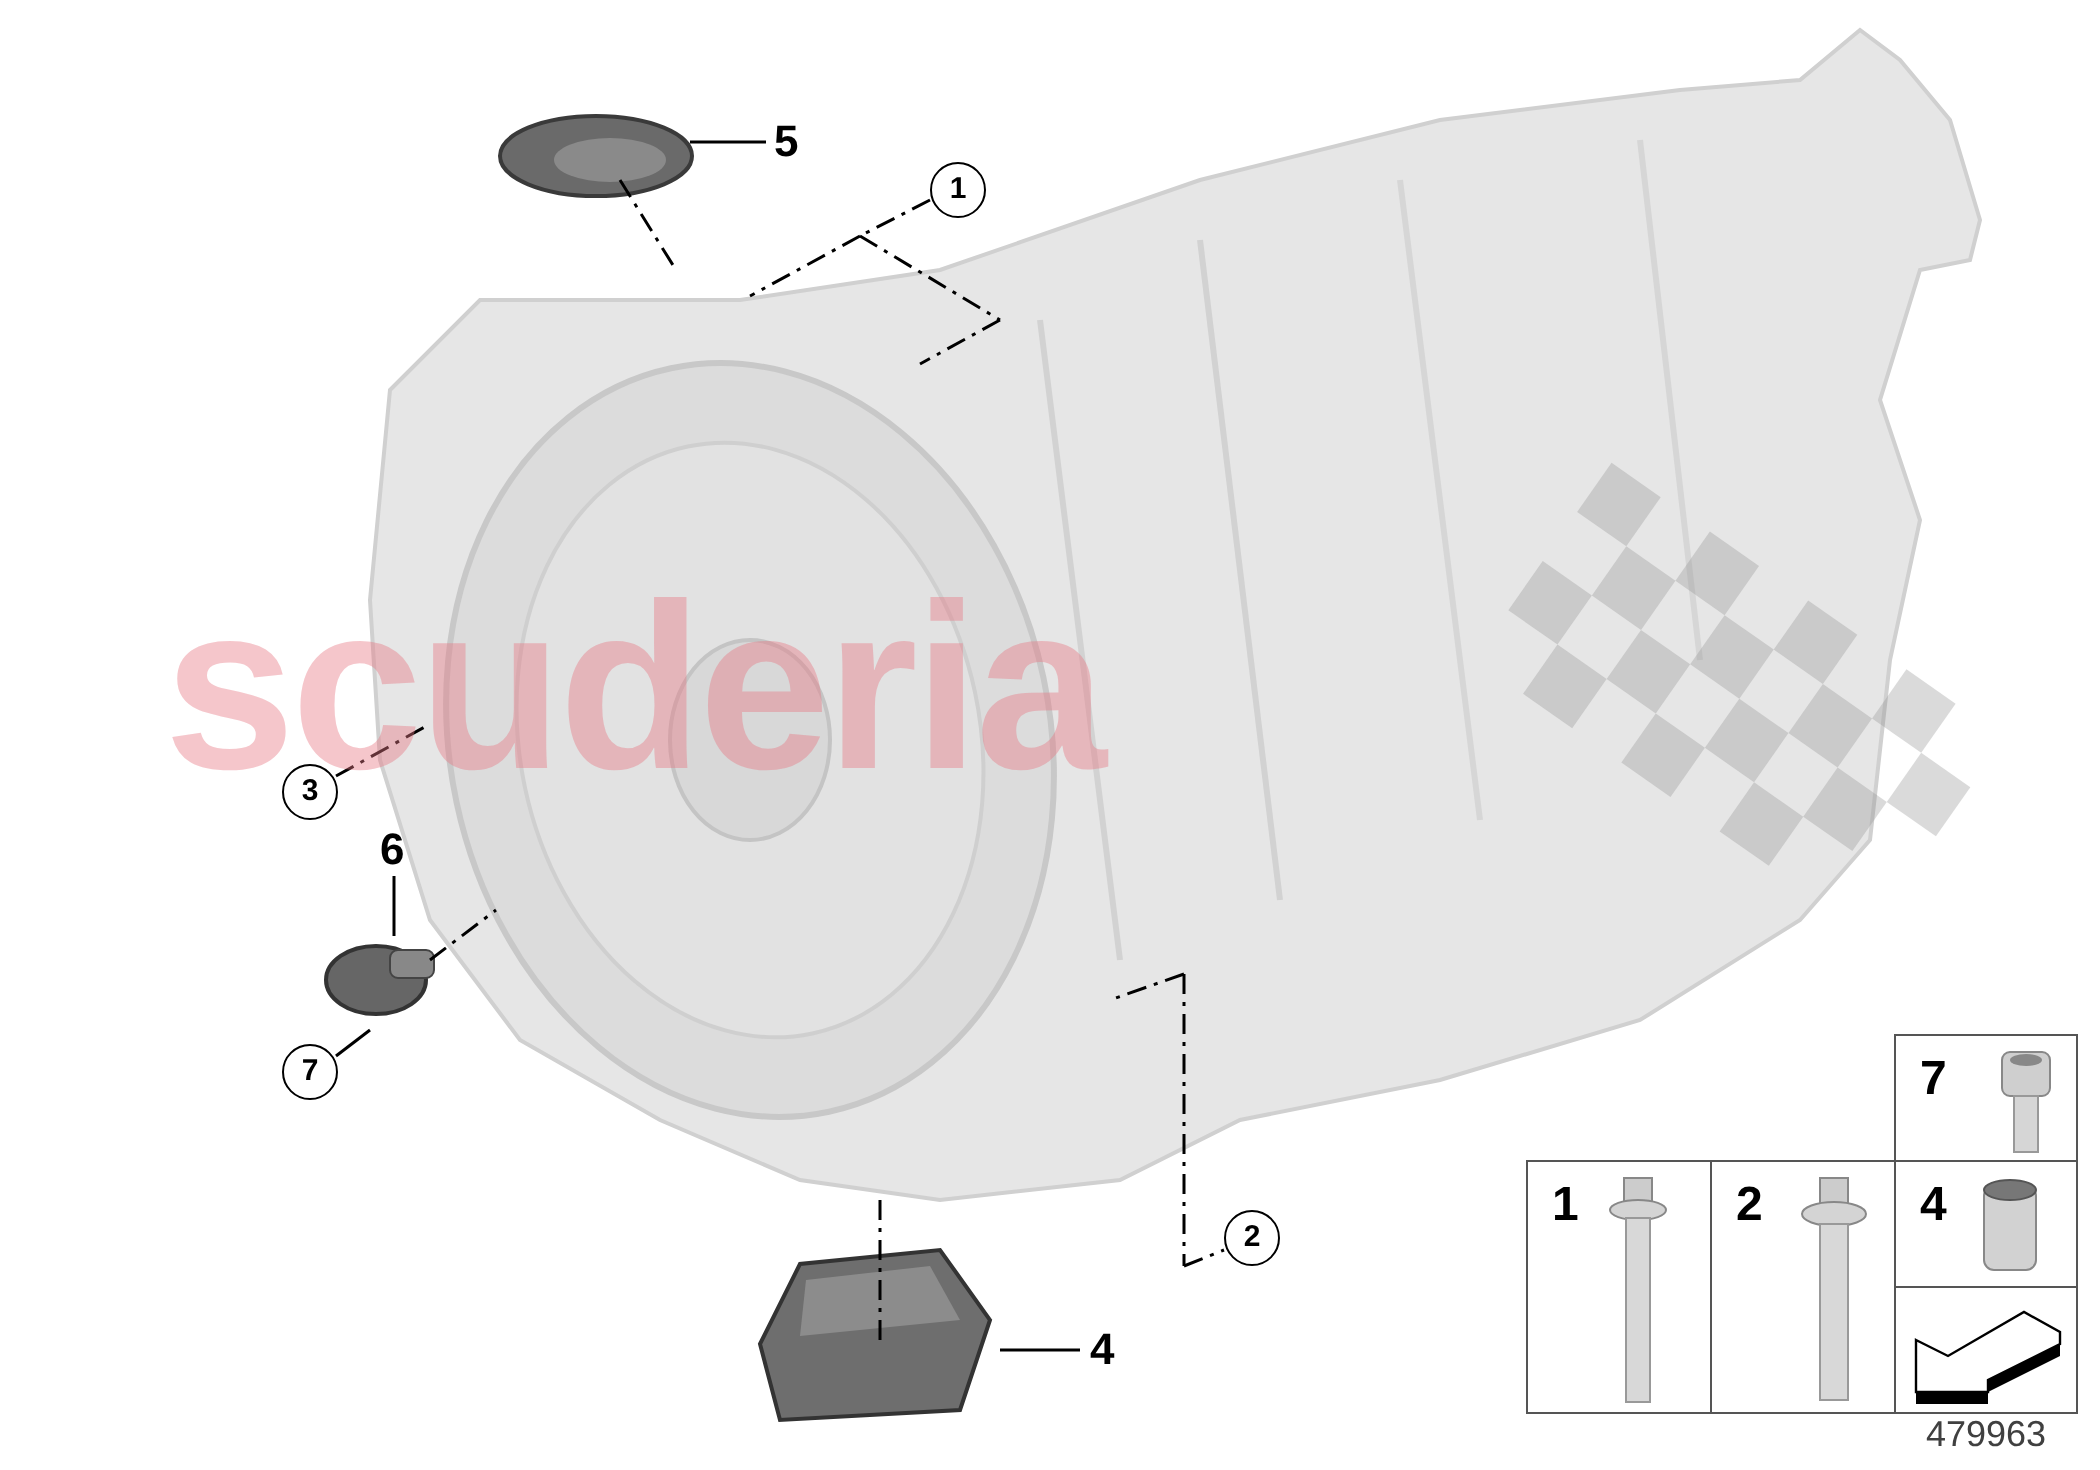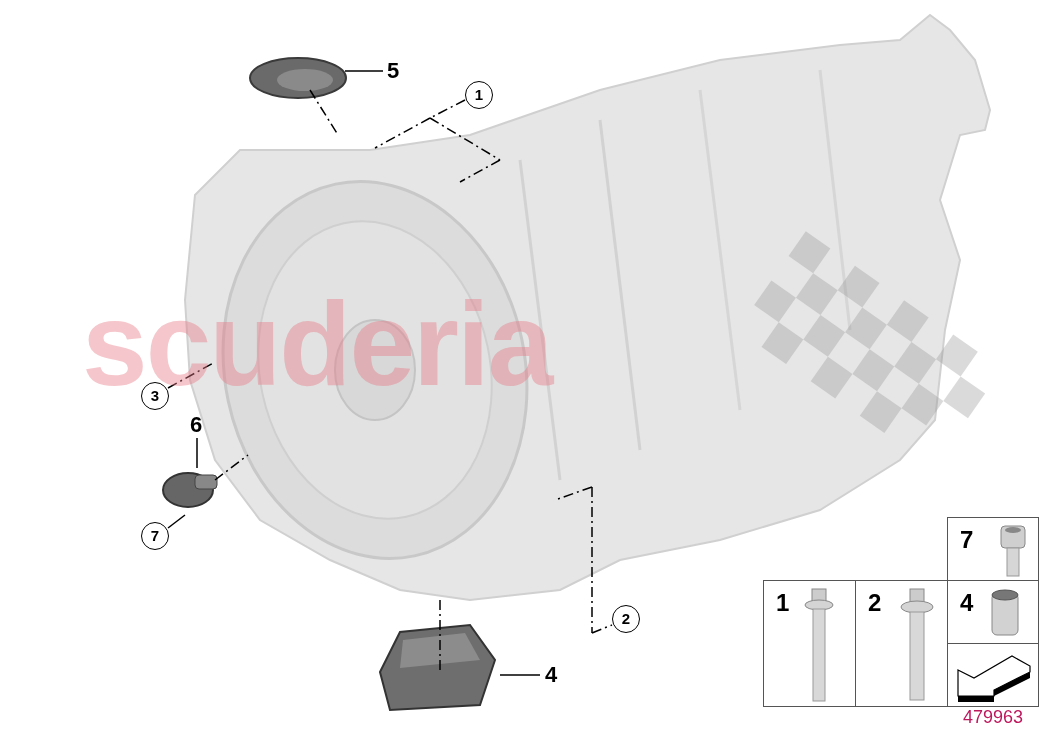--- a/index.html
+++ b/index.html
@@ -5,21 +5,21 @@
   html, body { margin:0; padding:0; background:#ffffff; }
   body { width:1050px; height:735px; position:relative; overflow:hidden; font-family:"Liberation Sans", sans-serif; }
   .canvas { position:absolute; left:0; top:0; width:1050px; height:735px; }
   .callout-num { position:absolute; font-weight:bold; font-size:22px; color:#000; line-height:1; }
   .callout-circle { position:absolute; width:26px; height:26px; border:1.5px solid #000; border-radius:50%; background:#fff;
      font-size:15px; font-weight:bold; text-align:center; line-height:26px; color:#000; }
   .wm-big { position:absolute; left:82px; top:285px; font-size:118px; font-weight:bold; color:rgba(232,120,130,0.42); letter-spacing:-2px; line-height:1; }
   .wm-small { position:absolute; left:78px; top:428px; font-size:40px; color:rgba(180,180,180,0.45); letter-spacing:58px; line-height:1; }
   .table-cell { position:absolute; border:1.5px solid #555; background:#fff; box-sizing:border-box; }
   .cell-label { position:absolute; left:12px; top:8px; font-size:24px; font-weight:bold; color:#000; }
-  .diagram-id { position:absolute; left:963px; top:707px; font-size:18px; color:#be185d; }
+  .diagram-id { position:absolute; left:963px; top:707px; font-size:18px; color:#404040; }
 </style>
 </head>
 <body>
 
 <div class="canvas">
 
   <svg width="1050" height="735" style="position:absolute;left:0;top:0">
 
     <path d="M195,195 L240,150 L370,150 L470,135 L600,90 L720,60 L840,45 L900,40 L930,15 L950,30 L975,60 L990,110 L985,130 L960,135 L940,200 L960,260 L945,330 L935,420 L900,460 L820,510 L720,540 L620,560 L560,590 L470,600 L400,590 L330,560 L260,520 L215,460 L190,380 L185,300 Z" fill="#e6e6e6" stroke="#d0d0d0" stroke-width="2"></path>
 

